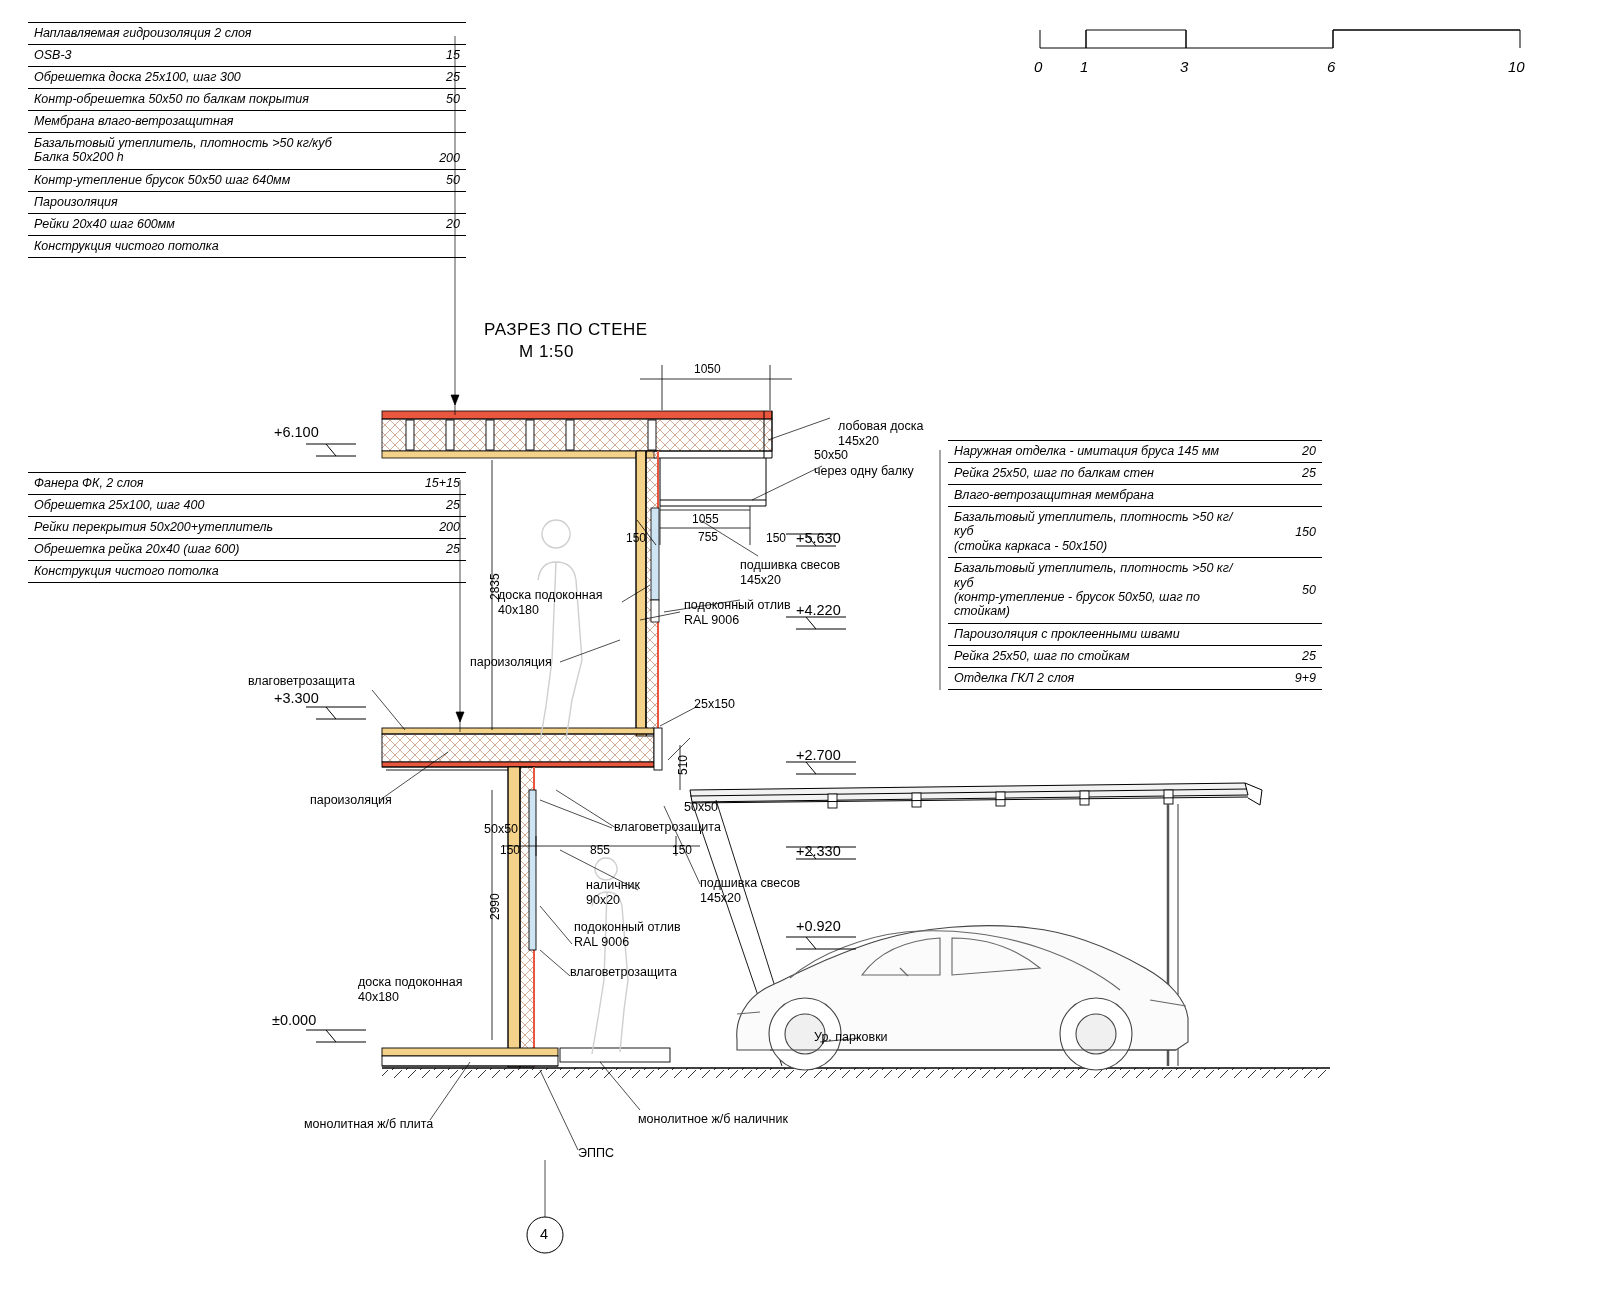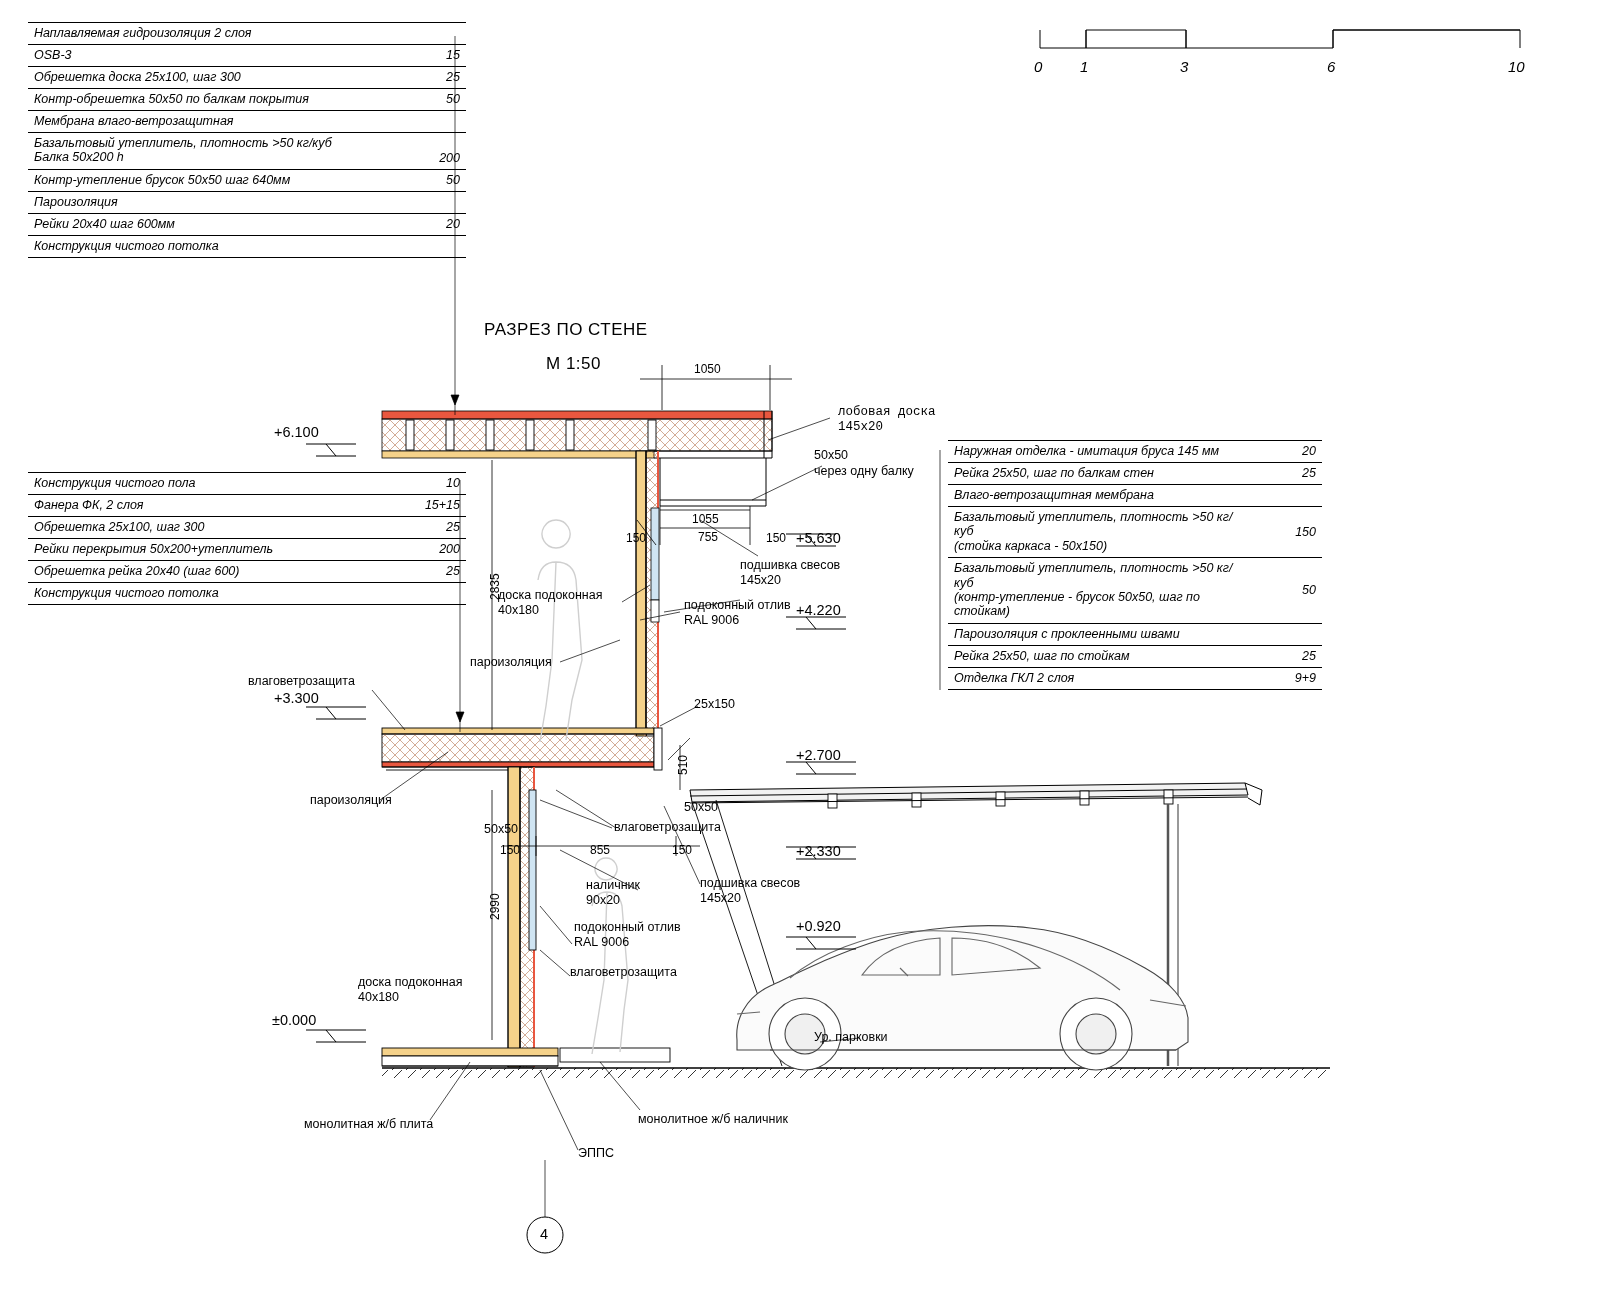--- a/index.html
+++ b/index.html
@@ -271,29 +271,25 @@
       <tr>
           <td>Конструкция чистого потолка</td>
           <td class="num"></td>
         </tr>
     </tbody>
   </table>
 
   <table class="tbl" style="left:28px;top:472px;width:438px;">
     <tbody>
       <tr>
-          <td>Конструкция  чистого пола</td>
-          <td class="num">10</td>
-        </tr>
-      <tr>
           <td>Фанера ФК, 2 слоя</td>
           <td class="num">15+15</td>
         </tr>
       <tr>
-          <td>Обрешетка 25х100, шаг 300</td>
+          <td>Обрешетка 25х100, шаг 400</td>
           <td class="num">25</td>
         </tr>
       <tr>
           <td>Рейки перекрытия 50х200+утеплитель</td>
           <td class="num">200</td>
         </tr>
       <tr>
           <td>Обрешетка рейка 20х40 (шаг 600)</td>
           <td class="num">25</td>
         </tr>
@@ -343,21 +339,21 @@
     </tbody>
   </table>
 
   <div class="scalenum" style="left:1034px;top:58px;">0</div>
   <div class="scalenum" style="left:1080px;top:58px;">1</div>
   <div class="scalenum" style="left:1180px;top:58px;">3</div>
   <div class="scalenum" style="left:1327px;top:58px;">6</div>
   <div class="scalenum" style="left:1508px;top:58px;">10</div>
 
   <div class="title" style="left:484px;top:320px;">РАЗРЕЗ ПО СТЕНЕ</div>
-  <div class="title" style="left:546px;top:342px;margin-top:12px;">М 1:50</div>
+  <div class="title" style="left:519px;top:342px;">М 1:50</div>
 
   <div class="mark" style="left:274px;top:424px;">+6.100</div>
   <div class="mark" style="left:796px;top:530px;">+5.630</div>
   <div class="mark" style="left:796px;top:602px;">+4.220</div>
   <div class="mark" style="left:274px;top:690px;">+3.300</div>
   <div class="mark" style="left:796px;top:747px;">+2.700</div>
   <div class="mark" style="left:796px;top:843px;">+2.330</div>
   <div class="mark" style="left:796px;top:918px;">+0.920</div>
   <div class="mark" style="left:272px;top:1012px;">±0.000</div>
 
@@ -366,21 +362,21 @@
   <div class="dim" style="left:698px;top:530px;">755</div>
   <div class="dim" style="left:626px;top:531px;">150</div>
   <div class="dim" style="left:766px;top:531px;">150</div>
   <div class="vert" style="left:488px;top:600px;">2835</div>
   <div class="vert" style="left:676px;top:775px;">510</div>
   <div class="vert" style="left:488px;top:920px;">2990</div>
   <div class="dim" style="left:500px;top:843px;">150</div>
   <div class="dim" style="left:590px;top:843px;">855</div>
   <div class="dim" style="left:672px;top:843px;">150</div>
 
-  <div class="lbl" style="left:838px;top:405px;line-height:1.2;font-family:Liberation Mono, monospace;">лобовая доска
+  <div class="lbl" style="left:838px;top:419px;line-height:1.2;">лобовая доска
 145х20</div>
   <div class="lbl" style="left:814px;top:448px;line-height:1.25;">50х50
 через одну балку</div>
   <div class="lbl ul" style="left:740px;top:558px;line-height:1.2;text-decoration:none;">подшивка свесов
 145х20</div>
   <div class="lbl" style="left:498px;top:588px;line-height:1.2;">доска подоконная
 40х180</div>
   <div class="lbl" style="left:470px;top:655px;">пароизоляция</div>
   <div class="lbl" style="left:684px;top:598px;line-height:1.2;">подоконный отлив
 RAL 9006</div>

